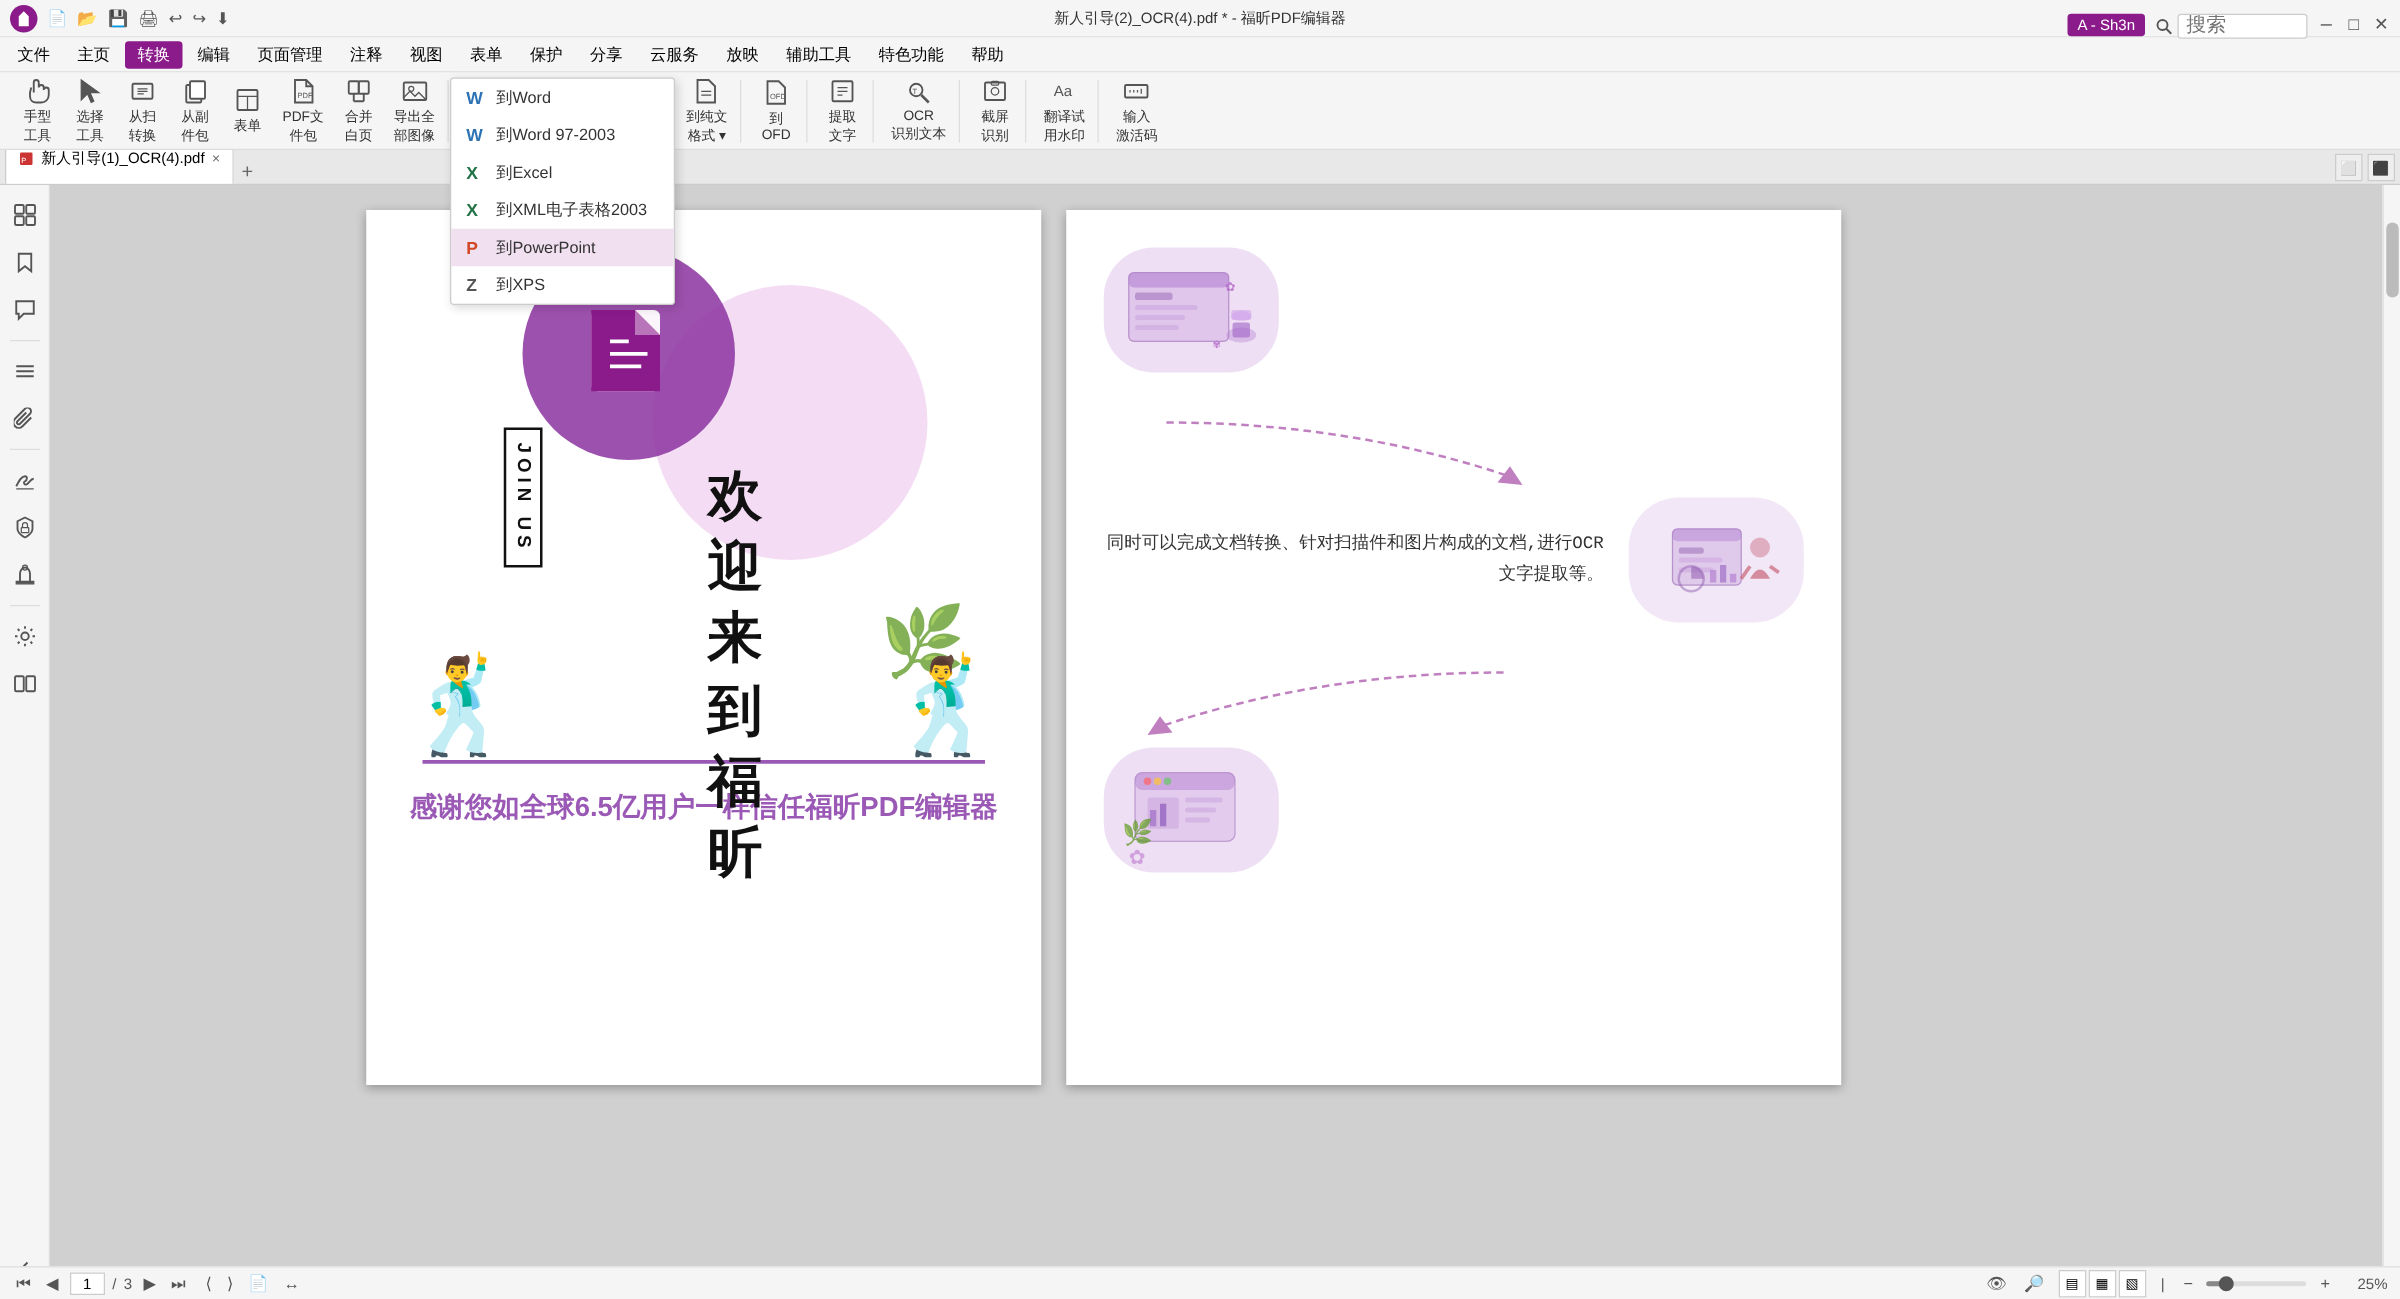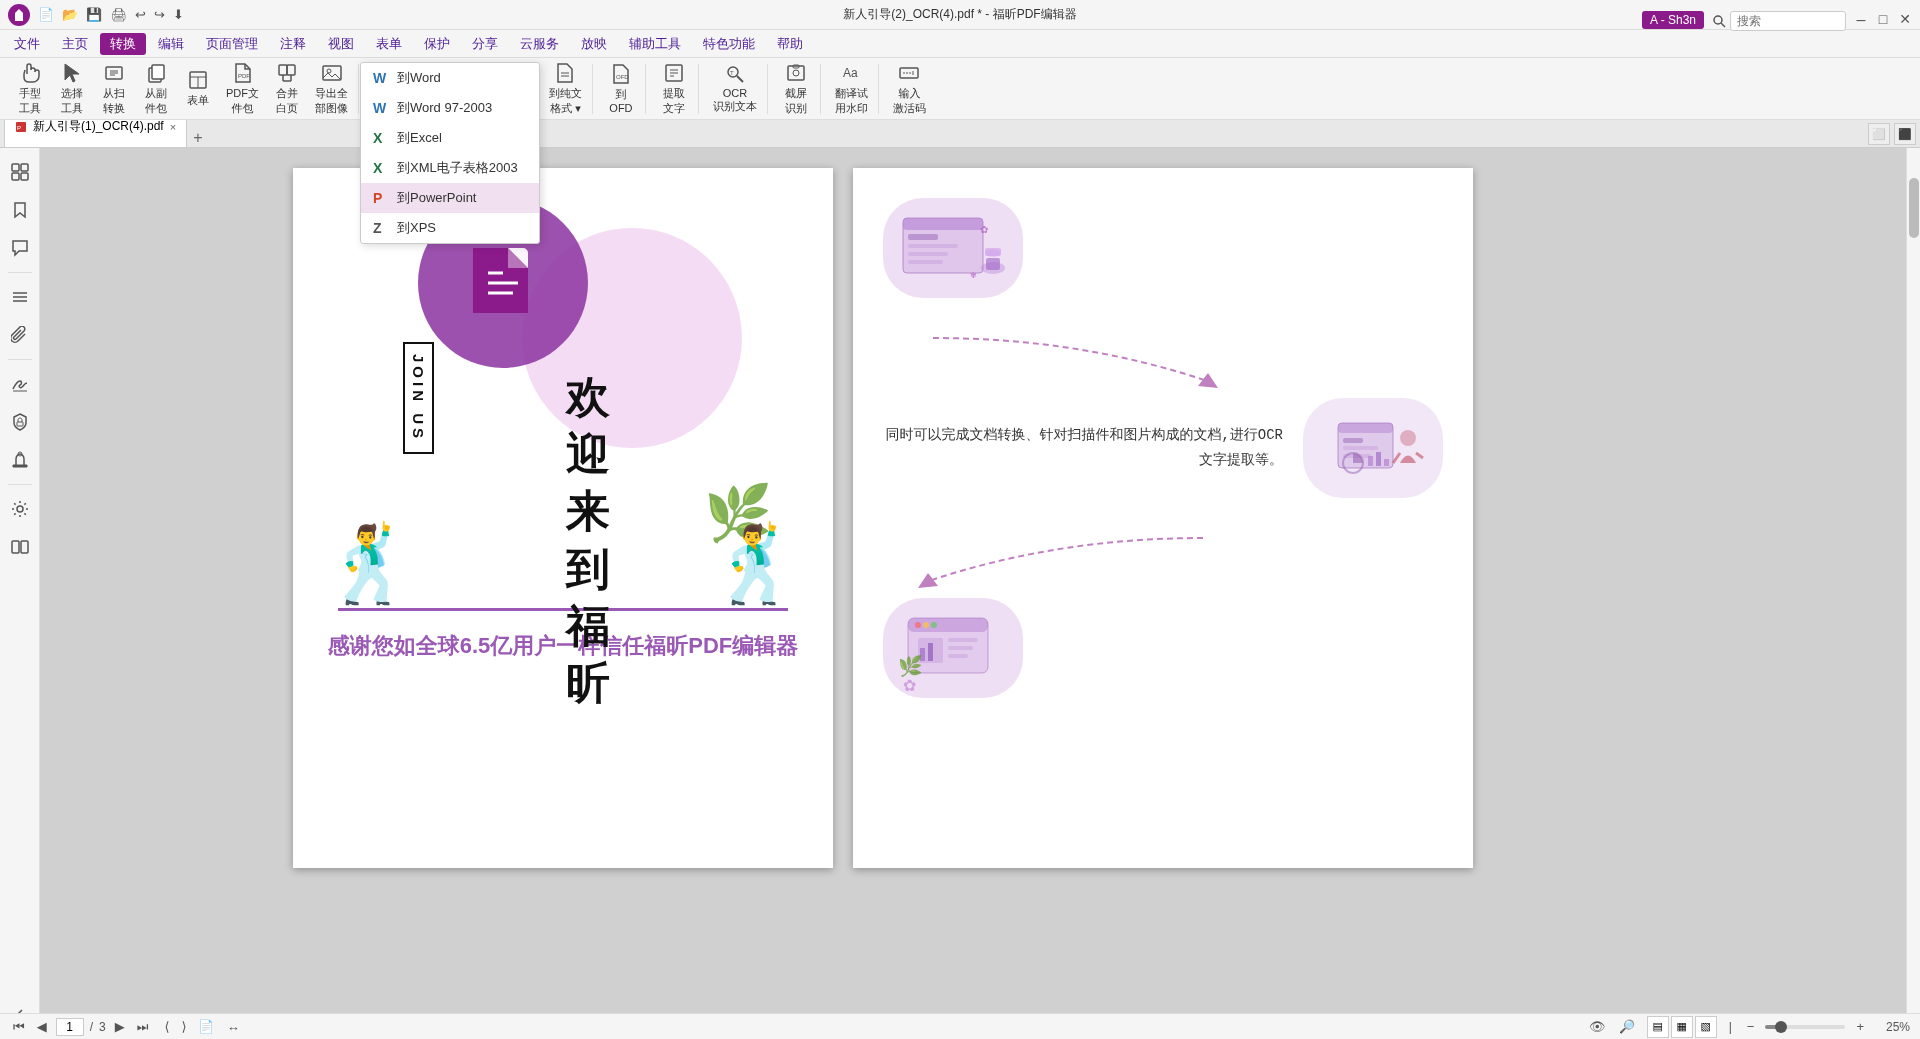--- a/index.html
+++ b/index.html
@@ -28,21 +28,21 @@
       background: #f5f5f5;
       display: flex;
       align-items: center;
       padding: 0 4px;
       border-bottom: 1px solid #ddd;
       gap: 2px;
     }
     .menu-item {
       padding: 2px 10px;
       font-size: 13px;
-      color: #4c1d95;
+      color: #000000;
       cursor: pointer;
       border-radius: 3px;
     }
     .menu-item.active { background: #8b1a8b; color: white; border-radius: 3px; }
 
     
     .toolbar {
       height: 62px;
       background: #f5f5f5;
       border-bottom: 1px solid #ddd;
@@ -368,21 +368,21 @@
     </div>
   </div>
   <div class="title-bar-center">新人引导(2)_OCR(4).pdf * - 福昕PDF编辑器</div>
   <div class="title-bar-right">
     <span style="background:#8b1a8b;color:white;padding:2px 8px;border-radius:3px;font-size:12px;">A - Sh3n</span>
     <div class="search-area">
       <svg width="14" height="14" viewBox="0 0 14 14">
           <circle cx="6" cy="6" r="4" stroke="#555" stroke-width="1.5" fill="none"></circle>
           <line x1="9" y1="9" x2="13" y2="13" stroke="#555" stroke-width="1.5"></line>
         </svg>
-      <input class="search-input" placeholder="搜索" style="width: 116px; height: 20px; font-size: 12px;">
+      <input class="search-input" placeholder="搜索" style="width: 104px; height: 20px; font-size: 16px;">
     </div>
     <button class="win-btn" style="font-size:16px;color:#555;">–</button>
     <button class="win-btn" style="font-size:14px;color:#555;">□</button>
     <button class="win-btn" style="font-size:14px;color:#555;">✕</button>
   </div>
 </div>
 
 <div class="menu-bar">
   <div class="menu-item">文件</div>
   <div class="menu-item">主页</div>

